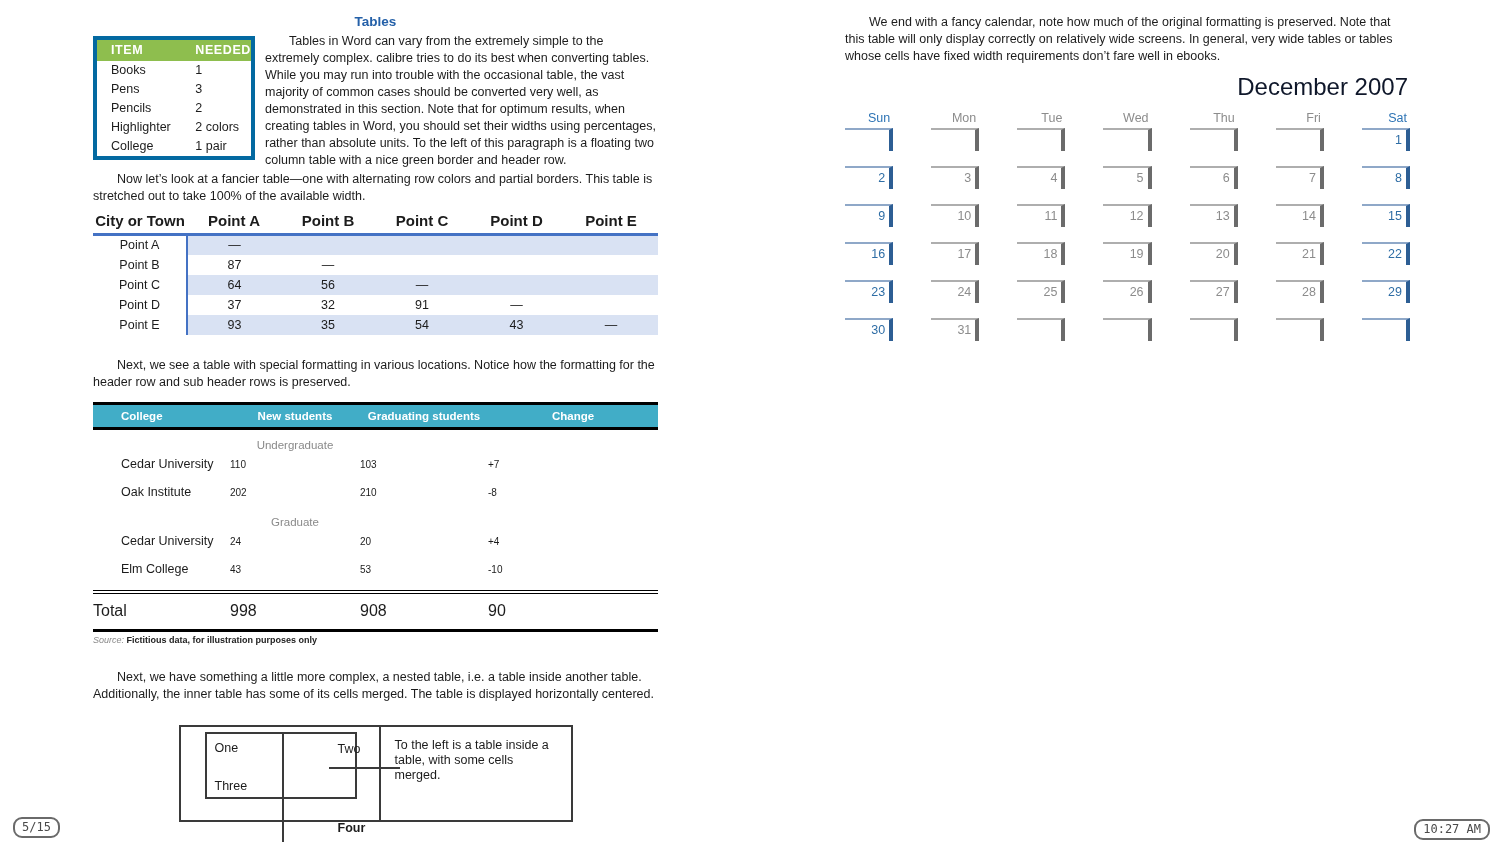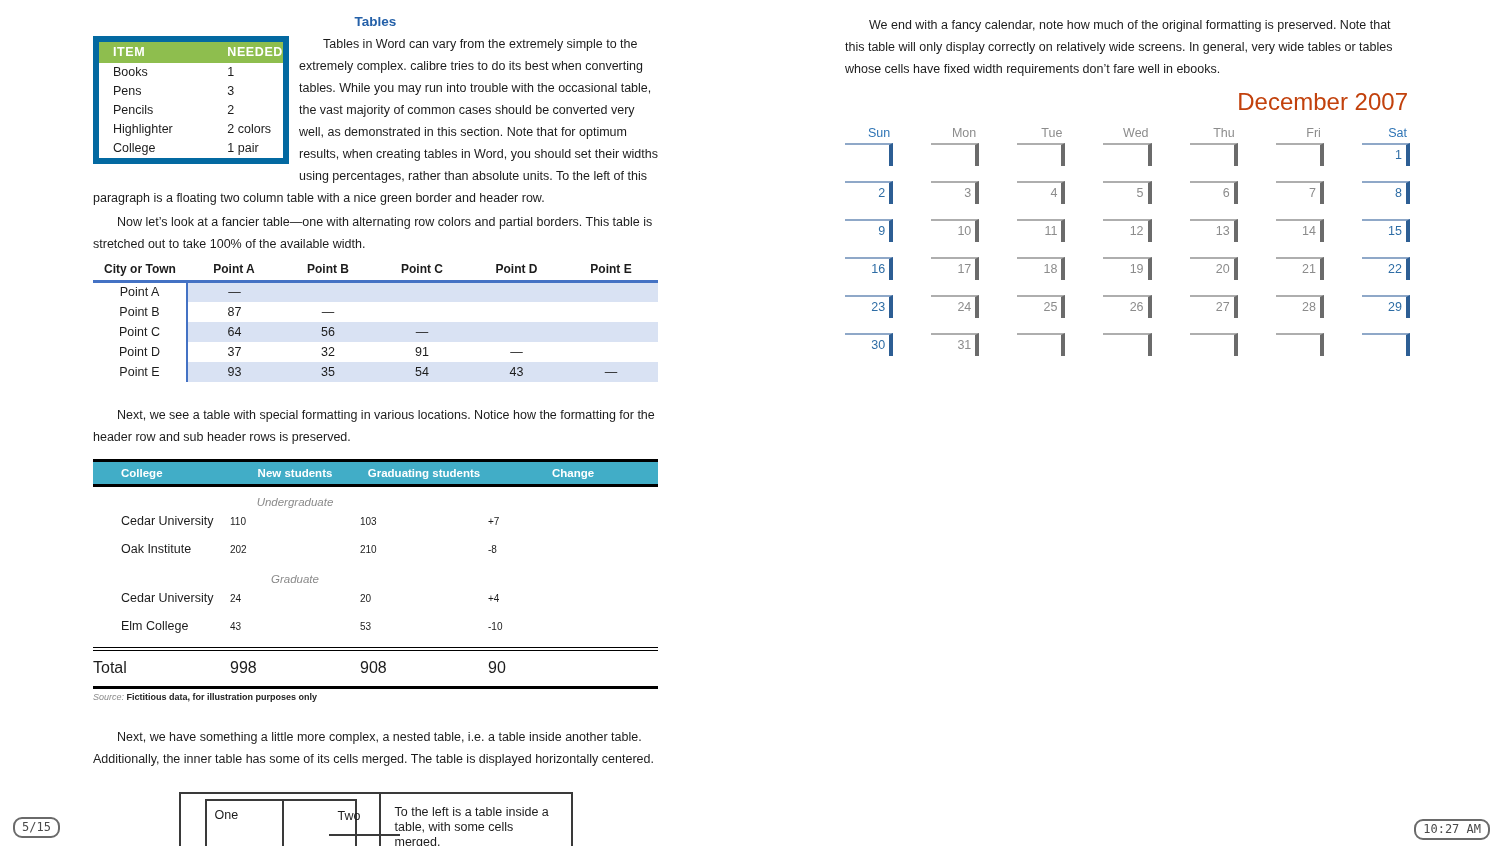--- a/index.html
+++ b/index.html
@@ -6,65 +6,65 @@
   html,body { margin:0; padding:0; }
   body {
     width:1504px; height:846px; position:relative; overflow:hidden;
     background:#ffffff; color:#1c1c1c;
     font-family:"Liberation Sans", sans-serif;
   }
   .page-col { position:absolute; top:14px; width:565px; }
   #left-col { left:93px; }
   #right-col { left:845px; }
 
-  p.body-text { margin:0; font-size:12.5px; line-height:22px; text-indent:24px; }
+  p.body-text { margin:0; font-size:12.5px; line-height:17px; text-indent:24px; }
 
   .tables-title { margin:0 0 4px 0; font-size:13.5px; font-weight:bold; color:#2460a8; text-align:center; }
 
   
-  .item-table { float:left; width:196px; border-collapse:collapse; border:6px solid #0369a1; margin:3px 10px 6px 0; }
+  .item-table { float:left; width:162px; border-collapse:collapse; border:4px solid #0369a1; margin:3px 10px 6px 0; }
   .item-table th { background:#8ebe4e; color:#fff; font-size:12.5px; font-weight:bold; letter-spacing:.6px; text-align:left; padding:3px 0 4px 14px; }
   .item-table td { font-size:12.5px; padding:2px 0 3px 14px; height:18px; }
   .item-table .c1 { width:133px; }
 
   
   .dist-table { clear:both; width:565px; border-collapse:collapse; table-layout:fixed; margin-top:5px; }
-  .dist-table th { font-size:12px; font-weight:bold; text-align:center; padding:2px 0 4px 0; border-bottom:3px solid #4472c4; }
+  .dist-table th { font-size:15px; font-weight:bold; text-align:center; padding:2px 0 4px 0; border-bottom:3px solid #4472c4; }
   .dist-table td { font-size:12.5px; text-align:center; height:20px; padding:0; }
   .dist-table td.dcol { border-left:2px solid #4472c4; }
   .dist-table tr.alt td.data { background:#d9e2f3; }
 
   
   .col-table { margin-top:11px; }
   .ct-grid { display:grid; grid-template-columns:137px 130px 128px 170px; }
   .ct-header { background:#41adc7; border-top:3px solid #000; border-bottom:3px solid #000; color:#fff; font-size:11.5px; font-weight:bold; padding:4px 0 4px 0; line-height:14px; }
   .ct-header .hc { text-align:center; }
   .ct-header .hl { padding-left:28px; }
   .ct-sub { margin-top:9px; }
-  .ct-sub .lbl { grid-column:2; text-align:center; font-size:11.5px; font-style:italic; color:#8a8a8a; }
+  .ct-sub .lbl { grid-column:2; text-align:center; font-size:11.5px; color:#8a8a8a; }
   .ct-row { padding:6px 0 8px 0; align-items:baseline; }
   .ct-row .name { padding-left:28px; font-size:12.5px; }
   .ct-row .num { font-size:10px; font-weight:normal; }
   .ct-total { margin-top:6px; border-top:4px double #000; border-bottom:3px solid #000; padding:8px 0 9px 0; align-items:baseline; }
   .ct-source { font-size:9px; padding-top:3px; }
   .ct-source .src-label { font-style:italic; color:#8a8a8a; }
   .ct-source .src-text { font-weight:bold; color:#222; }
 
   
   .nested-wrap { width:394px; height:97px; margin:22px auto 0; border:2px solid #3a3a3a; display:flex; }
   .nw-left { width:200px; border-right:2px solid #3a3a3a; }
   .inner-table { width:152px; height:67px; margin:5px 0 0 24px; border:2px solid #3a3a3a; display:grid; grid-template-columns:77px 71px; grid-template-rows:35px 28px; font-size:12.5px;gap:45px; }
   .it-merged { grid-row:1 / span 2; border-right:2px solid #3a3a3a; padding:7px 0 0 8px; }
   .it-merged .w2 { margin-top:24px; }
   .it-two { border-bottom:2px solid #3a3a3a; padding:8px 0 0 9px; }
   .it-four { padding:7px 0 0 9px;font-weight:bold; }
   .nw-right { flex:1; padding:11px 10px 0 14px; font-size:12.5px; line-height:15px; }
 
   
-  .cal-title { text-align:right; color:#c2410c; font-size:24px; font-weight:normal; margin:8px 2px 10px 0; }
+  .cal-title { text-align:right; color:#0f172a; font-size:24px; font-weight:normal; margin:8px 2px 10px 0; }
   .cal-days { display:grid; grid-template-columns:repeat(7,1fr); column-gap:38px; margin-bottom:3px; }
   .cal-days span { display:block; text-align:right; font-size:12.5px; padding-right:3px; }
   .cal-days .wd { color:#8c8c8c; }
   .cal-days .we { color:#2e74b5; }
   .cal-grid { display:grid; grid-template-columns:repeat(7,1fr); column-gap:38px; row-gap:15px; }
   .cal-cell { height:23px; border-top:2px solid; border-right:4px solid; text-align:right; font-size:12.5px; line-height:20px; padding-right:4px; }
   .cal-cell.wd { border-top-color:#aeaeae; border-right-color:#6b6b6b; color:#8c8c8c; }
   .cal-cell.we { border-top-color:#8fa8c8; border-right-color:#2d5e94; color:#2e6da5; }
 
   

